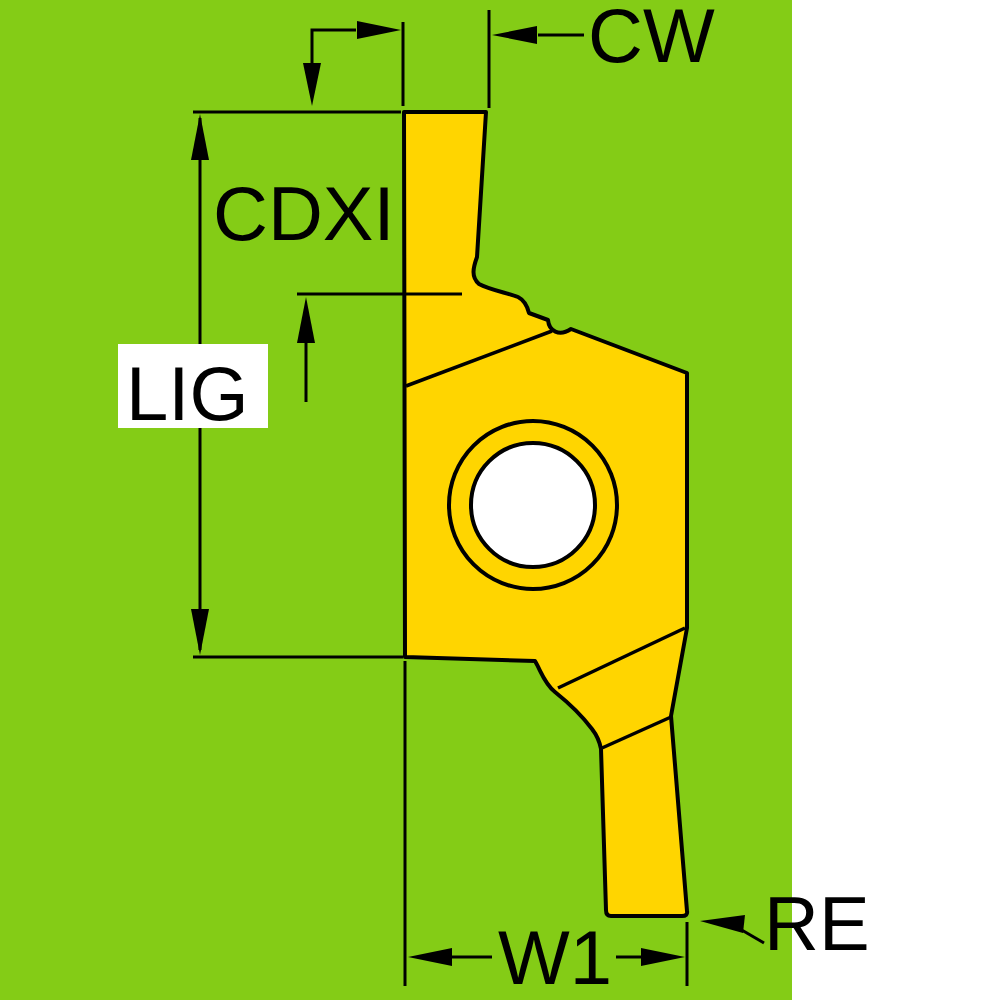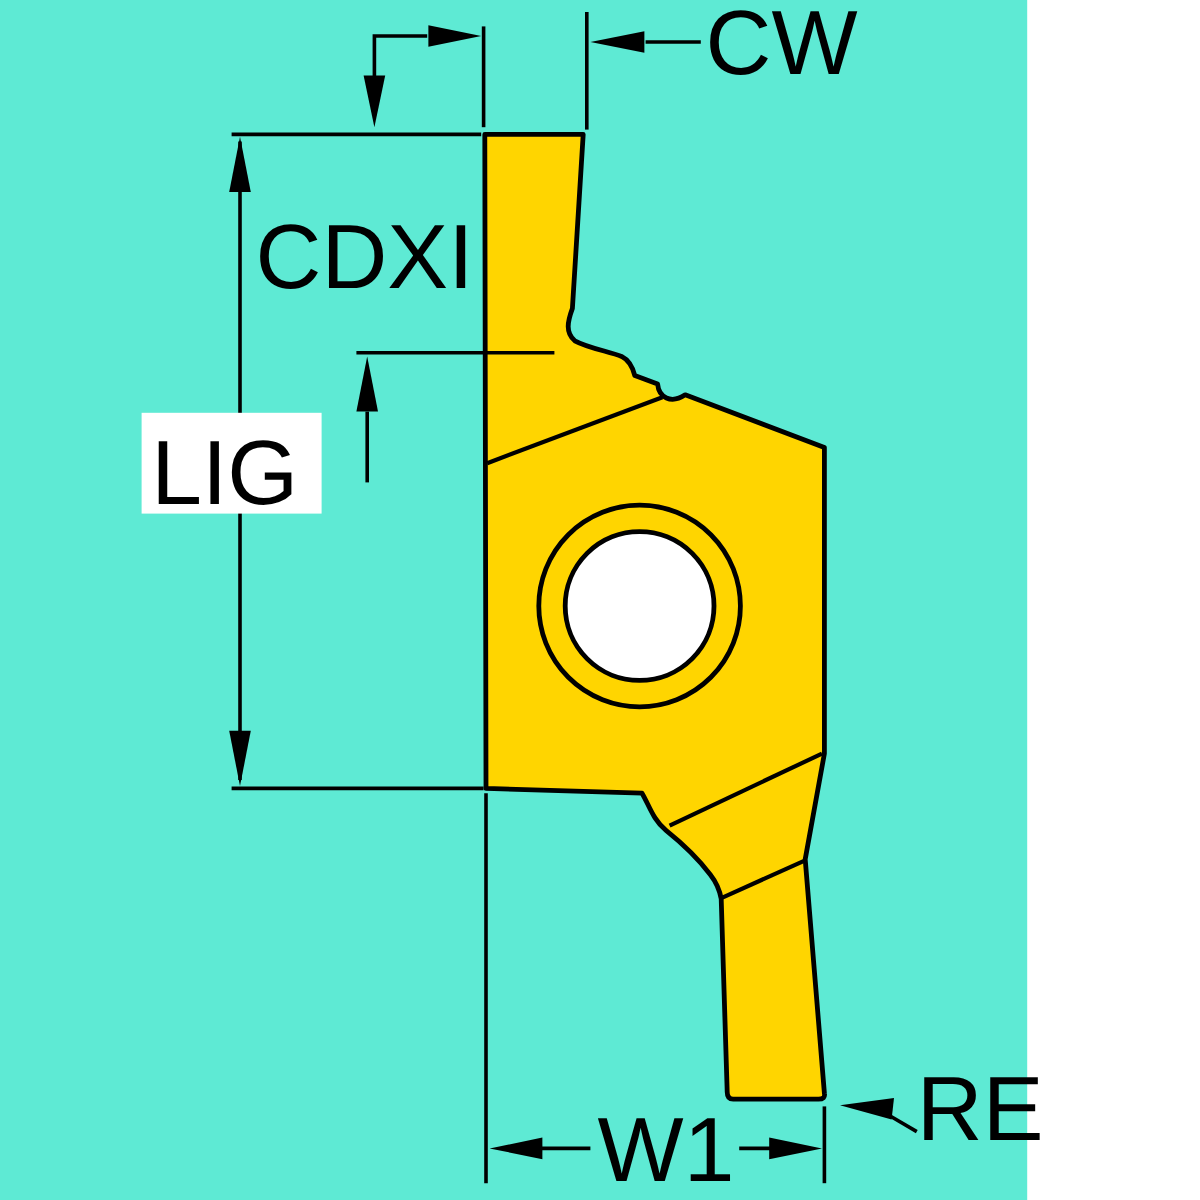--- a/index.html
+++ b/index.html
@@ -1,19 +1,19 @@
 <!DOCTYPE html>
 <html><head>
 <meta charset="utf-8">
 <style>
   html,body { margin:0; padding:0; background:#ffffff; }
   .canvas {
     position:relative;
-    width:856px; height:1000px;
-    background:#5eead4;
+    width:792px; height:1000px;
+    background:#84cc16;
     font-family:"Liberation Sans", sans-serif;
   }
   svg { display:block; }
   .dim-line  { stroke:#000000; stroke-width:3; fill:none; }
   .outline   { stroke:#000000; stroke-width:4; stroke-linejoin:round; }
   .facet     { stroke:#000000; stroke-width:3.5; fill:none; }
   .arrow     { fill:#000000; stroke:none; }
   text.dim-label {
     font-family:"Liberation Sans", sans-serif;
     font-size:76px;

